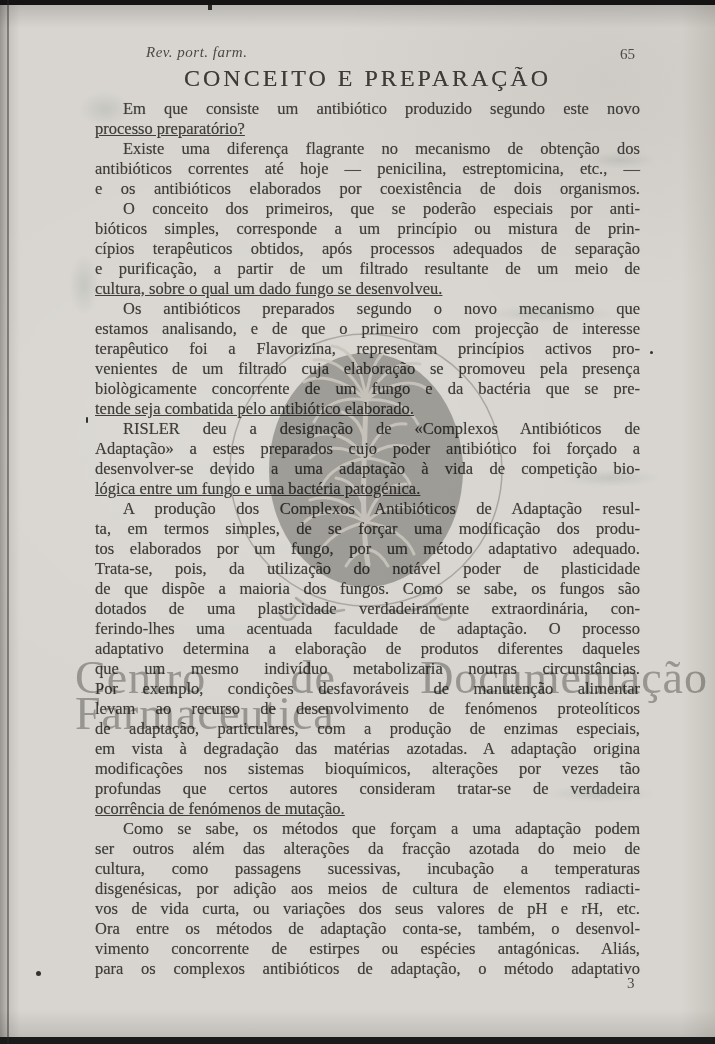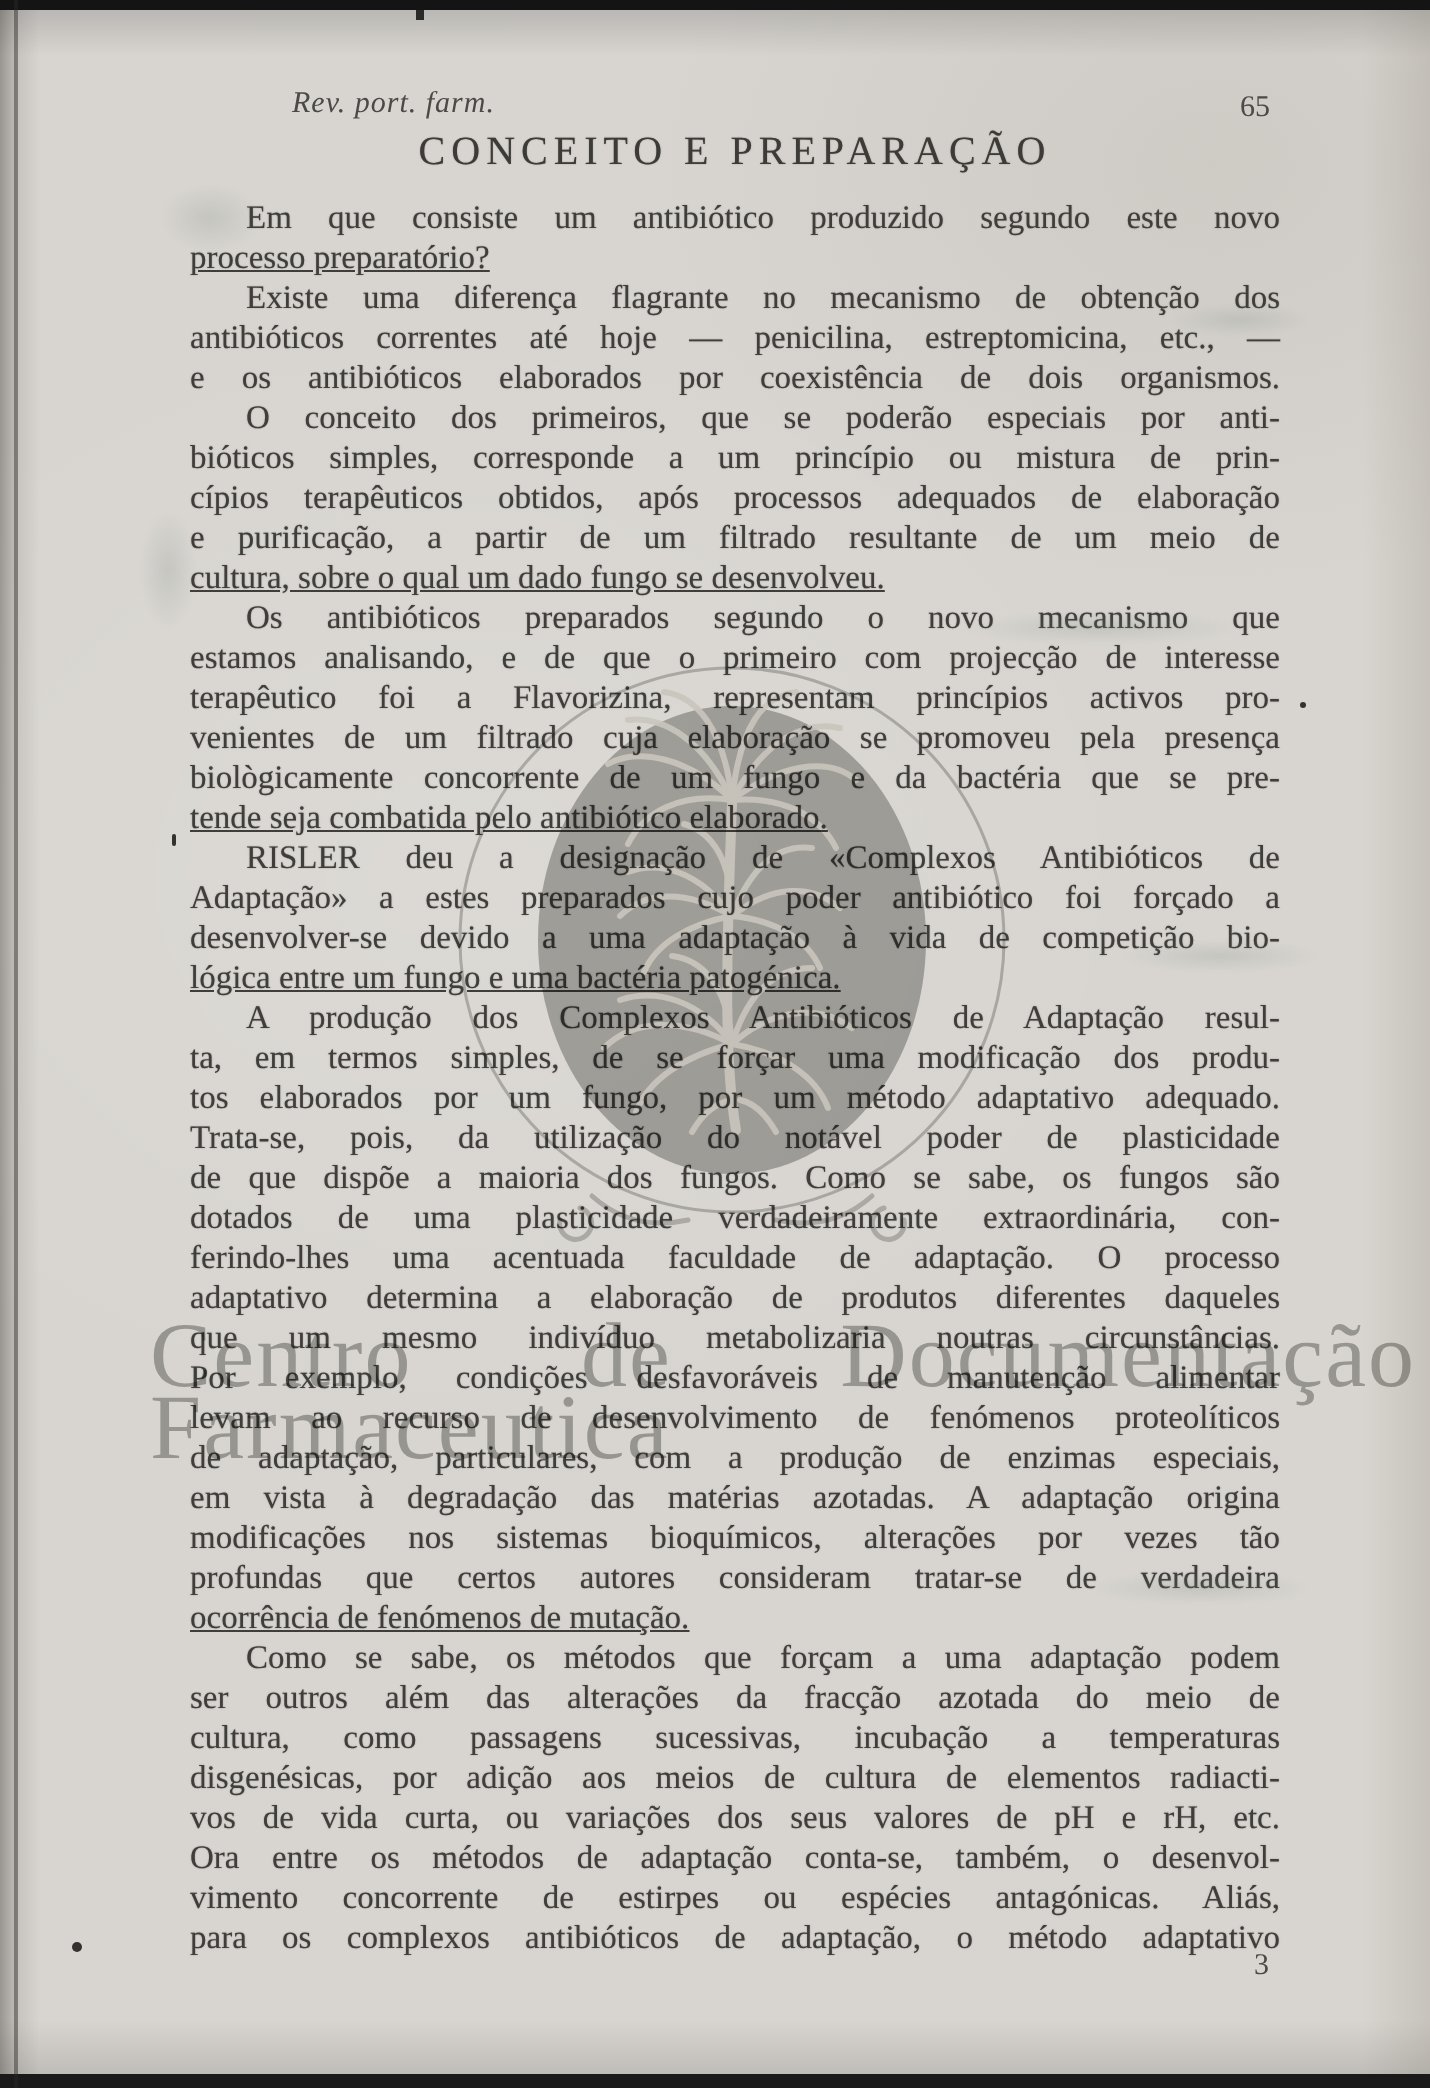--- a/index.html
+++ b/index.html
@@ -26,21 +26,21 @@
   .journal-ref{
     position:absolute;left:110px;top:44px;
     font-style:italic;font-size:15px;color:#4b4a47;letter-spacing:0.5px;margin-left:36px;
   }
   .folio{position:absolute;font-size:15px;color:#4b4a47;}
   .folio-top{left:620px;top:46px;font-family:Liberation Serif, serif;}
   .folio-bottom{left:627px;top:975px;}
 
   .doc-title{
     position:absolute;left:95px;top:65px;width:545px;
-    text-align:center;font-size:20px;letter-spacing:3px;color:#3c3b38;
+    text-align:center;font-size:24px;letter-spacing:3px;color:#3c3b38;
     text-shadow:0 0 0.6px rgba(60,58,54,0.6);
   }
 
   .body-text{
     position:absolute;left:95px;top:99px;width:545px;
     font-size:16.5px;color:#3f3e3b;
     text-shadow:0 0 0.7px rgba(62,60,56,0.55);
   }
   .ln{
     height:20px;line-height:20px;
@@ -87,21 +87,21 @@
   <div class="doc-title">CONCEITO E PREPARAÇÃO</div>
 
   <div class="body-text" id="body-text">
       <div class="ln indent">Em que consiste um antibiótico produzido segundo este novo</div>
       <div class="ln short">processo preparatório?</div>
       <div class="ln indent">Existe uma diferença flagrante no mecanismo de obtenção dos</div>
       <div class="ln">antibióticos correntes até hoje — penicilina, estreptomicina, etc., —</div>
       <div class="ln">e os antibióticos elaborados por coexistência de dois organismos.</div>
       <div class="ln indent">O conceito dos primeiros, que se poderão especiais por anti-</div>
       <div class="ln">bióticos simples, corresponde a um princípio ou mistura de prin-</div>
-      <div class="ln">cípios terapêuticos obtidos, após processos adequados de elaboração</div>
+      <div class="ln">cípios terapêuticos obtidos, após processos adequados de separação</div>
       <div class="ln">e purificação, a partir de um filtrado resultante de um meio de</div>
       <div class="ln short">cultura, sobre o qual um dado fungo se desenvolveu.</div>
       <div class="ln indent">Os antibióticos preparados segundo o novo mecanismo que</div>
       <div class="ln">estamos analisando, e de que o primeiro com projecção de interesse</div>
       <div class="ln">terapêutico foi a Flavorizina, representam princípios activos pro-</div>
       <div class="ln">venientes de um filtrado cuja elaboração se promoveu pela presença</div>
       <div class="ln">biològicamente concorrente de um fungo e da bactéria que se pre-</div>
       <div class="ln short">tende seja combatida pelo antibiótico elaborado.</div>
       <div class="ln indent">RISLER deu a designação de «Complexos Antibióticos de</div>
       <div class="ln">Adaptação» a estes preparados cujo poder antibiótico foi forçado a</div>

